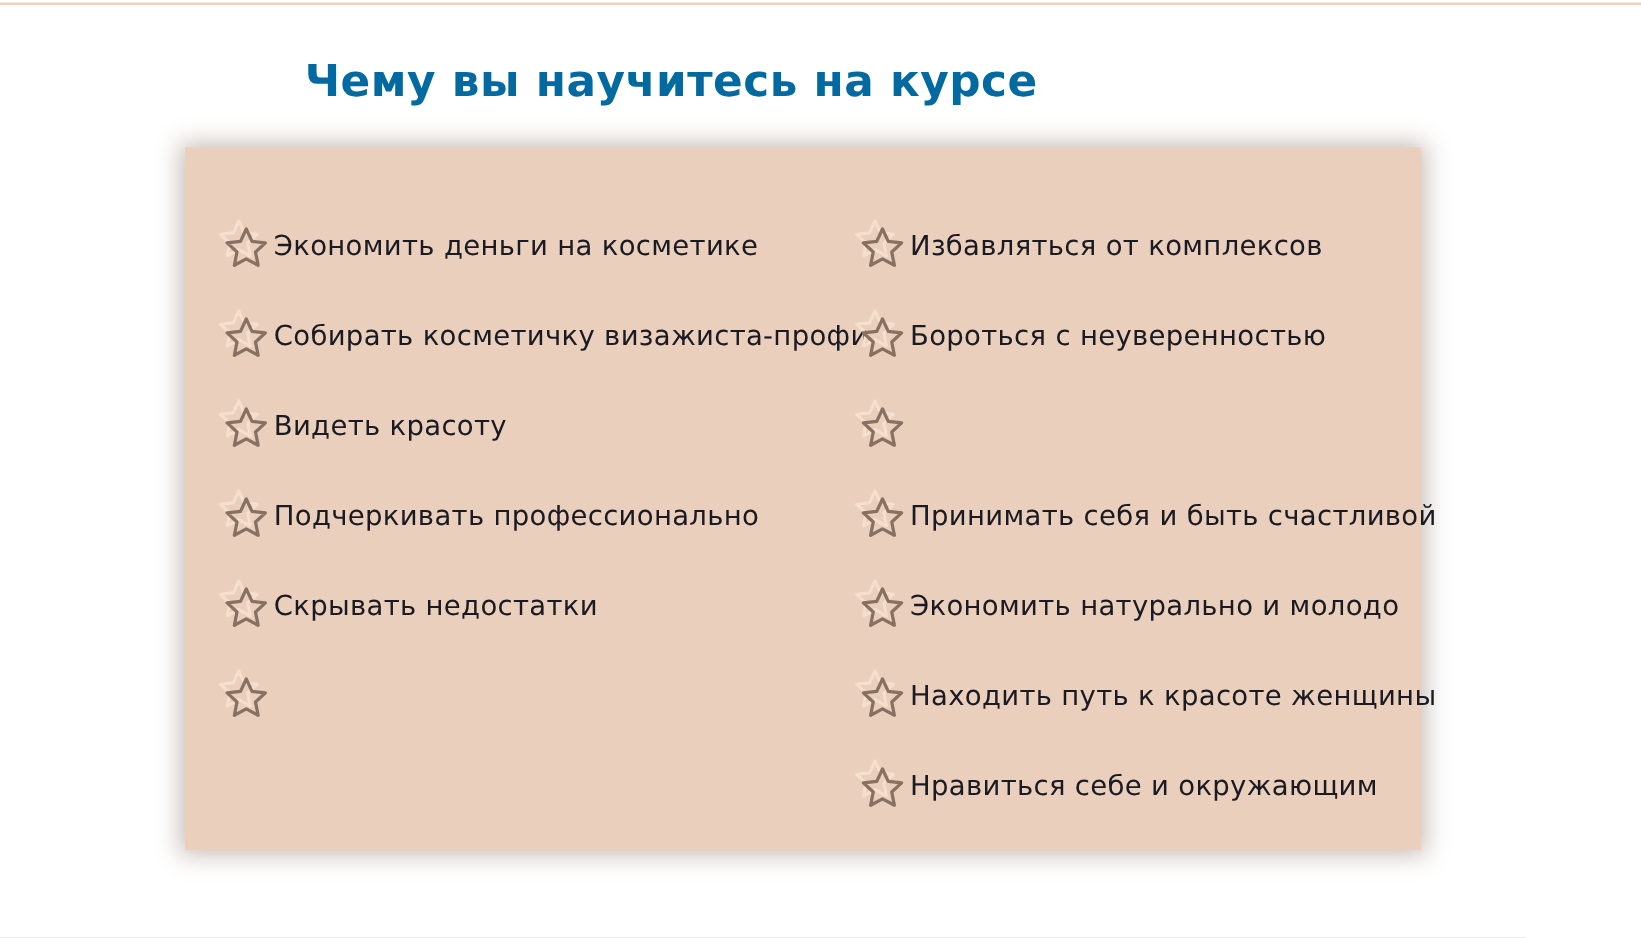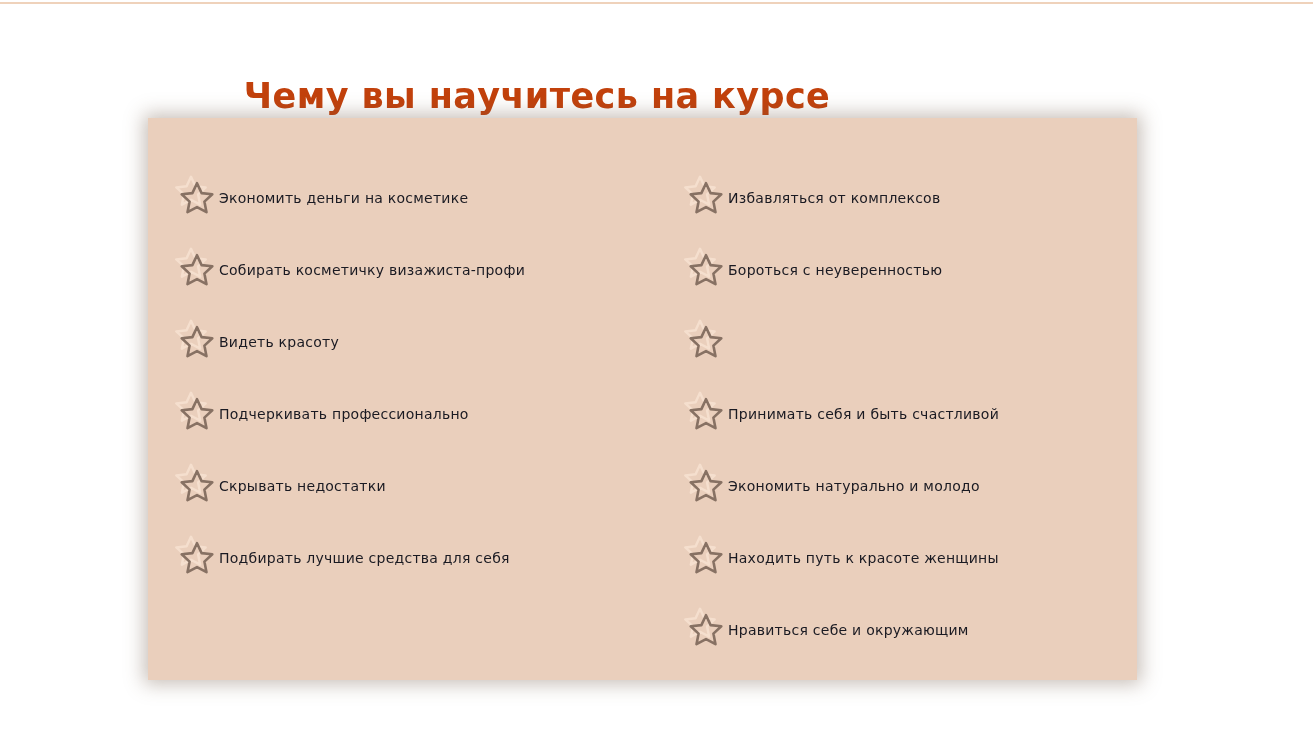--- a/index.html
+++ b/index.html
@@ -39,23 +39,22 @@
   .slide-title {
     position: absolute;
     left: 0;
     top: 46px;
     width: 1074px;
     text-align: center;
     font-family: "DejaVu Sans", sans-serif;
     font-size: 35px;
     font-weight: 700;
     letter-spacing: 0.4px;
-    color: #c2410c;
+    color: #0369a1;
     white-space: nowrap;
-    margin-top: 30px;
   }
 
   
   .panel {
     position: absolute;
     left: 148px;
     top: 118px;
     width: 989px;
     height: 562px;
     background: #EACFBC;
@@ -99,21 +98,21 @@
     width: 38px;
     height: 38px;
     overflow: visible;
   }
   .star-back {
     transform: translate(-6px, -7px) scale(0.96);
   }
 
   .bullet-label {
     font-family: "DejaVu Sans", sans-serif;
-    font-size: 14px;
+    font-size: 22px;
     font-weight: 400;
     letter-spacing: 0.25px;
     color: #1A1A22;
     white-space: nowrap;
     line-height: 1;
     padding-bottom: 1px;
   }
 </style>
 </head>
 <body>
@@ -192,21 +191,20 @@
 
         <div class="bullet-row">
           <span class="star-icon">
             <svg class="star-back" viewBox="0 0 38 38" aria-hidden="true">
               <path d="M19 4.2 L23.6 14.1 L34.3 15.3 L26.4 22.6 L28.5 33.2 L19 28.1 L9.5 33.2 L11.6 22.6 L3.7 15.3 L14.4 14.1 Z" fill="none" stroke="#F5DFCE" stroke-width="2.6" stroke-linejoin="round" stroke-linecap="round"></path>
             </svg>
             <svg class="star-front" viewBox="0 0 38 38" aria-hidden="true">
               <path d="M19 4.2 L23.6 14.1 L34.3 15.3 L26.4 22.6 L28.5 33.2 L19 28.1 L9.5 33.2 L11.6 22.6 L3.7 15.3 L14.4 14.1 Z" fill="none" stroke="#877163" stroke-width="2.6" stroke-linejoin="round" stroke-linecap="round"></path>
             </svg>
           </span>
-          <span class="bullet-label">Подбирать лучшие средства для себя</span>
         </div>
 
       </div>
 
       <div class="column column-right">
 
         <div class="bullet-row">
           <span class="star-icon">
             <svg class="star-back" viewBox="0 0 38 38" aria-hidden="true">
               <path d="M19 4.2 L23.6 14.1 L34.3 15.3 L26.4 22.6 L28.5 33.2 L19 28.1 L9.5 33.2 L11.6 22.6 L3.7 15.3 L14.4 14.1 Z" fill="none" stroke="#F5DFCE" stroke-width="2.6" stroke-linejoin="round" stroke-linecap="round"></path>

